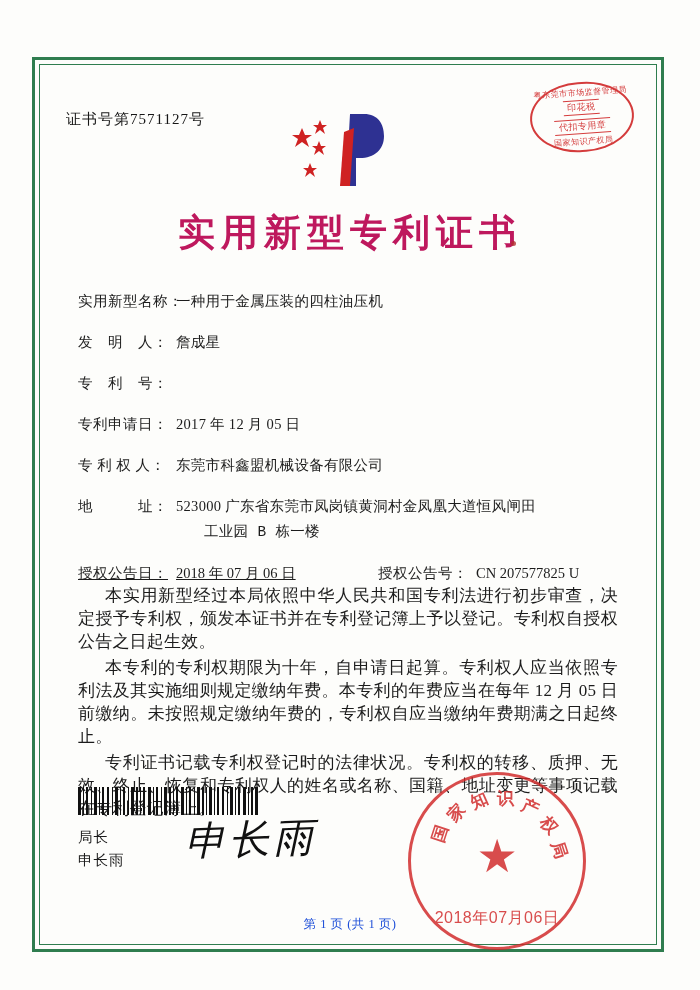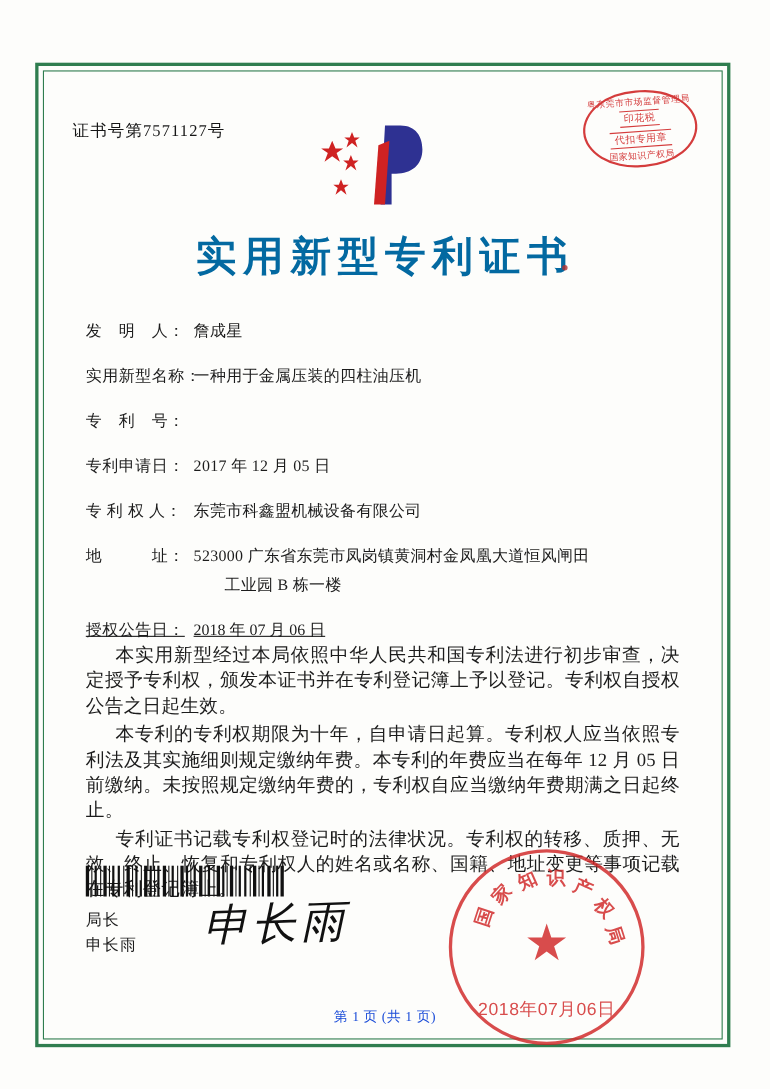--- a/index.html
+++ b/index.html
@@ -84,21 +84,21 @@
   }
   .seal-red .sr-bot { font-size: 8px; }
 
   .title {
     position: absolute;
     left: 0; right: 0; top: 208px;
     text-align: center;
     font-size: 37px;
     font-weight: bold;
     letter-spacing: 6px;
-    color: #0369a1;
+    color: #be185d;
     font-family: "DejaVu Serif", "Liberation Serif", serif;
   }
   .title-dot {
     position: absolute;
     left: 511px; top: 241px;
     width: 5px; height: 5px;
     background: #b23030;
     border-radius: 50%;
     opacity: .8;
   }
@@ -123,20 +123,21 @@
     white-space: nowrap;
   }
   .field-value {
     flex: 1;
     letter-spacing: 0.3px;
   }
   .field-value .sub-line {
     display: block;
     margin-top: 4px;
     padding-left: 28px;
+    font-family: Liberation Mono, monospace;
   }
 
   .row-two {
     display: flex;
     margin-bottom: 16px;
   }
   .row-two .col-a { width: 300px; display: flex; text-decoration: underline; }
   .row-two .col-b { display: flex; }
   .row-two .lbl { white-space: nowrap; letter-spacing: 0.5px; }
   .row-two .val { margin-left: 8px; }
@@ -265,27 +266,27 @@
     <div class="sr-mid">代扣专用章</div>
     <div class="sr-bot">国家知识产权局</div>
   </div>
 
   <div class="title">实用新型专利证书</div>
   <div class="title-dot"></div>
 
   <div class="fields">
 
     <div class="field-row">
+      <div class="field-label">实用新型名称：</div>
+      <div class="field-value">一种用于金属压装的四柱油压机</div>
+    </div>
+
+    <div class="field-row">
       <div class="field-label">发　明　人：</div>
       <div class="field-value">詹成星</div>
-    </div>
-
-    <div class="field-row">
-      <div class="field-label">实用新型名称：</div>
-      <div class="field-value">一种用于金属压装的四柱油压机</div>
     </div>
 
     <div class="field-row">
       <div class="field-label">专　利　号：</div>
     </div>
 
     <div class="field-row">
       <div class="field-label">专利申请日：</div>
       <div class="field-value">2017 年 12 月 05 日</div>
     </div>
@@ -300,20 +301,24 @@
       <div class="field-value">
         <span>523000  广东省东莞市凤岗镇黄洞村金凤凰大道恒风闸田</span>
         <span class="sub-line">工业园 B 栋一楼</span>
       </div>
     </div>
 
     <div class="row-two">
       <div class="col-a">
         <span class="lbl">授权公告日：</span>
         <span class="val">2018 年 07 月 06 日</span>
+      </div>
+      <div class="col-b">
+        <span class="lbl">授权公告号：</span>
+        <span class="val">CN 207577825 U</span>
       </div>
     </div>
 
   </div>
 
   <div class="paras">
     <p>本实用新型经过本局依照中华人民共和国专利法进行初步审查，决定授予专利权，颁发本证书并在专利登记簿上予以登记。专利权自授权公告之日起生效。</p>
     <p>本专利的专利权期限为十年，自申请日起算。专利权人应当依照专利法及其实施细则规定缴纳年费。本专利的年费应当在每年 12 月 05 日前缴纳。未按照规定缴纳年费的，专利权自应当缴纳年费期满之日起终止。</p>
     <p>专利证书记载专利权登记时的法律状况。专利权的转移、质押、无效、终止、恢复和专利权人的姓名或名称、国籍、地址变更等事项记载在专利登记簿上。</p>
   </div>

